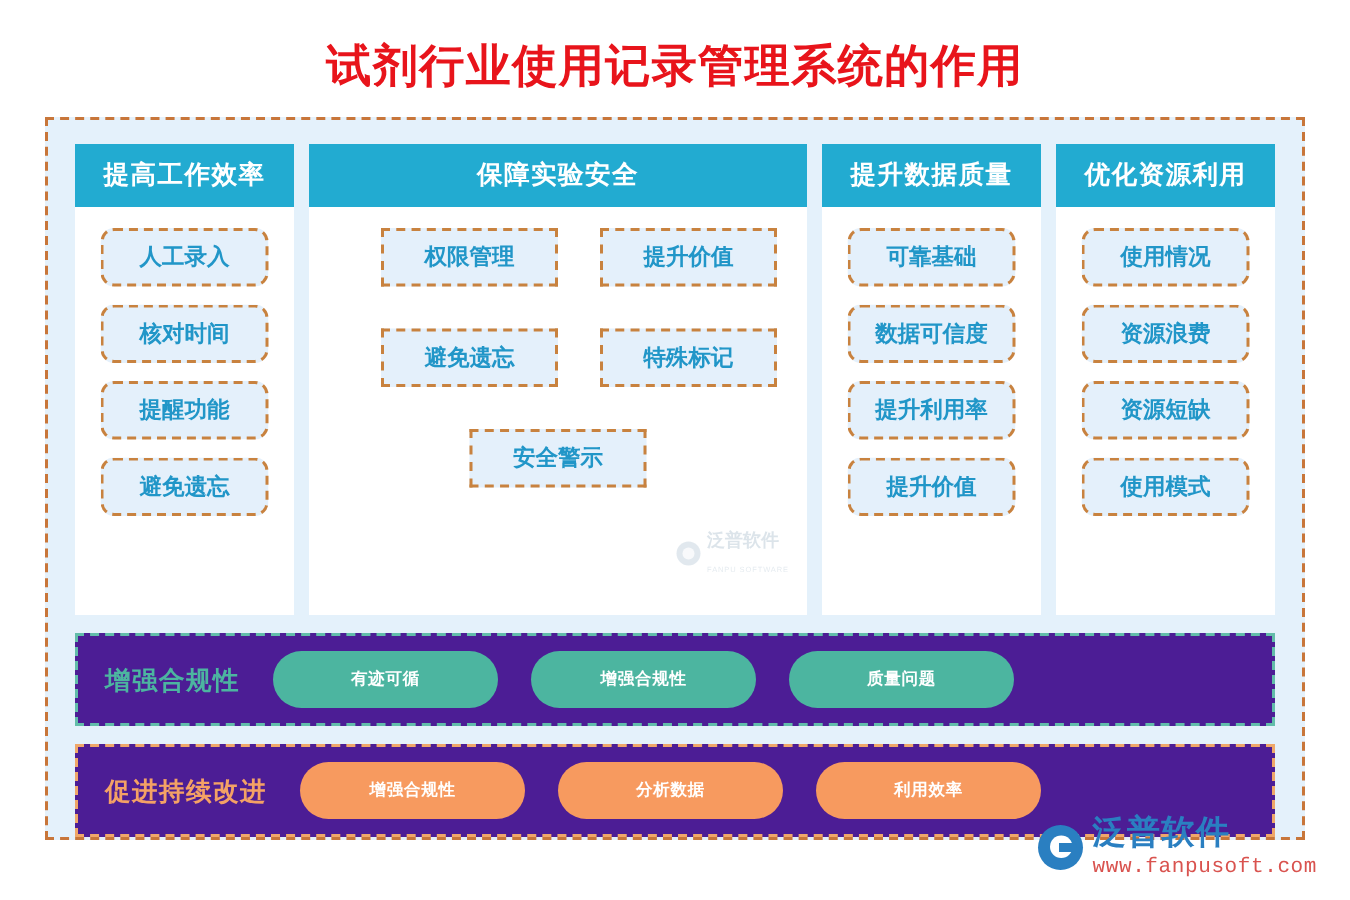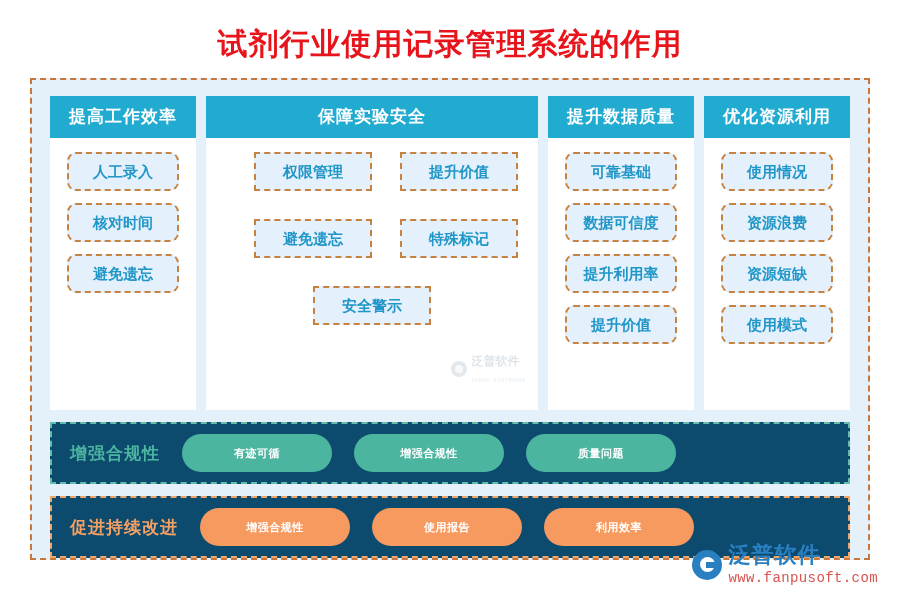--- a/index.html
+++ b/index.html
@@ -118,21 +118,21 @@
     content: ""; position: absolute; left: 4px; top: 4px;
     width: 8px; height: 8px; border-radius: 50%; background: #e9eef3;
   }
   .wm-text { line-height: 1.05; }
   .wm-cn { font-size: 12px; font-weight: bold; color: #8fa9bd; }
   .wm-en { font-size: 5px; letter-spacing: .6px; color: #a8bccc; }
 
   
   .band {
     margin-top: 12px;
-    background: #0c4a6e;
+    background: #4c1d95;
     height: 62px;
     display: flex;
     align-items: center;
     padding: 0 18px;
     gap: 22px;
   }
   .band-green  { border: 2px dashed #62bdaa; }
   .band-orange { border: 2px dashed #efa76a; }
 
   .band-label {
@@ -201,20 +201,21 @@
 
   <div class="outer-frame">
 
     <div class="columns">
 
       <div class="col col-narrow">
         <div class="col-head">提高工作效率</div>
         <div class="col-body">
           <div class="chip">人工录入</div>
           <div class="chip">核对时间</div>
+          <div class="chip">提醒功能</div>
           <div class="chip">避免遗忘</div>
         </div>
       </div>
 
       <div class="col col-wide">
         <div class="col-head">保障实验安全</div>
         <div class="safety-grid">
           <div class="chip square">权限管理</div>
           <div class="chip square">提升价值</div>
           <div class="chip square">避免遗忘</div>
@@ -256,21 +257,21 @@
     <div class="band band-green">
       <span class="band-label">增强合规性</span>
       <span class="pill pill-green">有迹可循</span>
       <span class="pill pill-green">增强合规性</span>
       <span class="pill pill-green">质量问题</span>
     </div>
 
     <div class="band band-orange">
       <span class="band-label">促进持续改进</span>
       <span class="pill pill-orange">增强合规性</span>
-      <span class="pill pill-orange">使用报告</span>
+      <span class="pill pill-orange">分析数据</span>
       <span class="pill pill-orange">利用效率</span>
     </div>
 
   </div>
 
   <div class="logo">
     <span class="logo-mark"></span>
     <span class="logo-txt">
       <span class="logo-cn">泛普软件</span><br>
       <span class="logo-en">www.fanpusoft.com</span>

